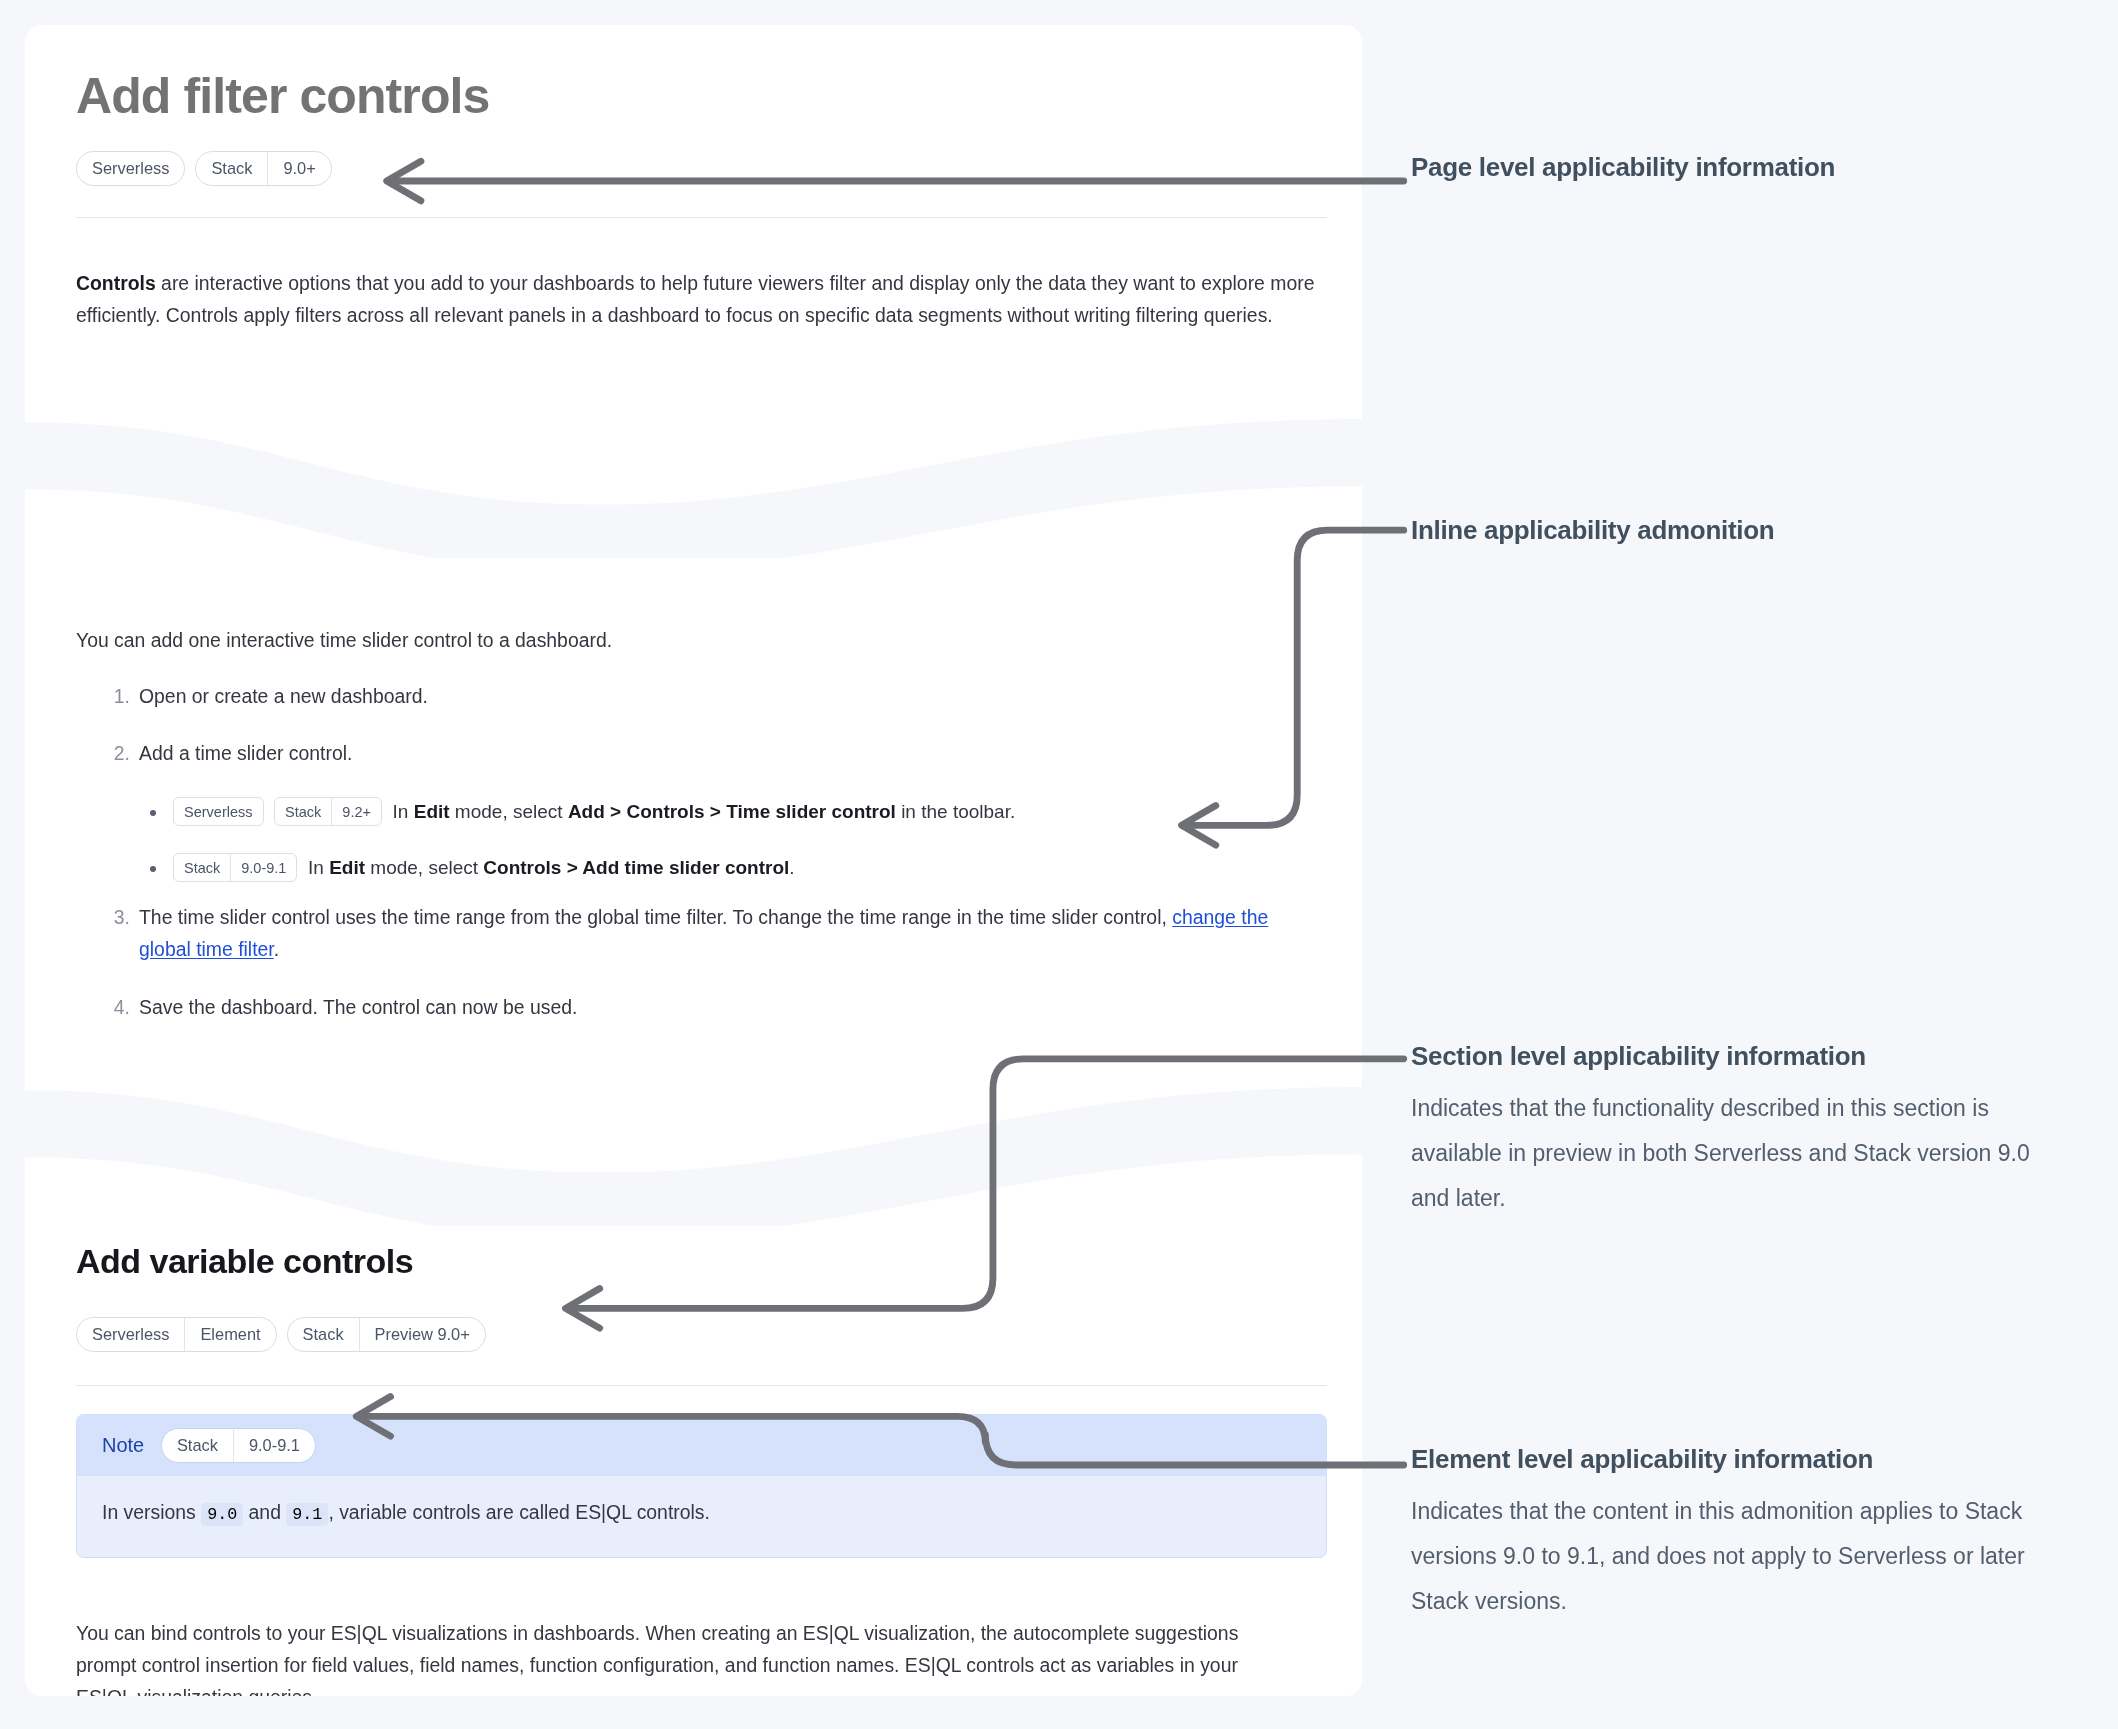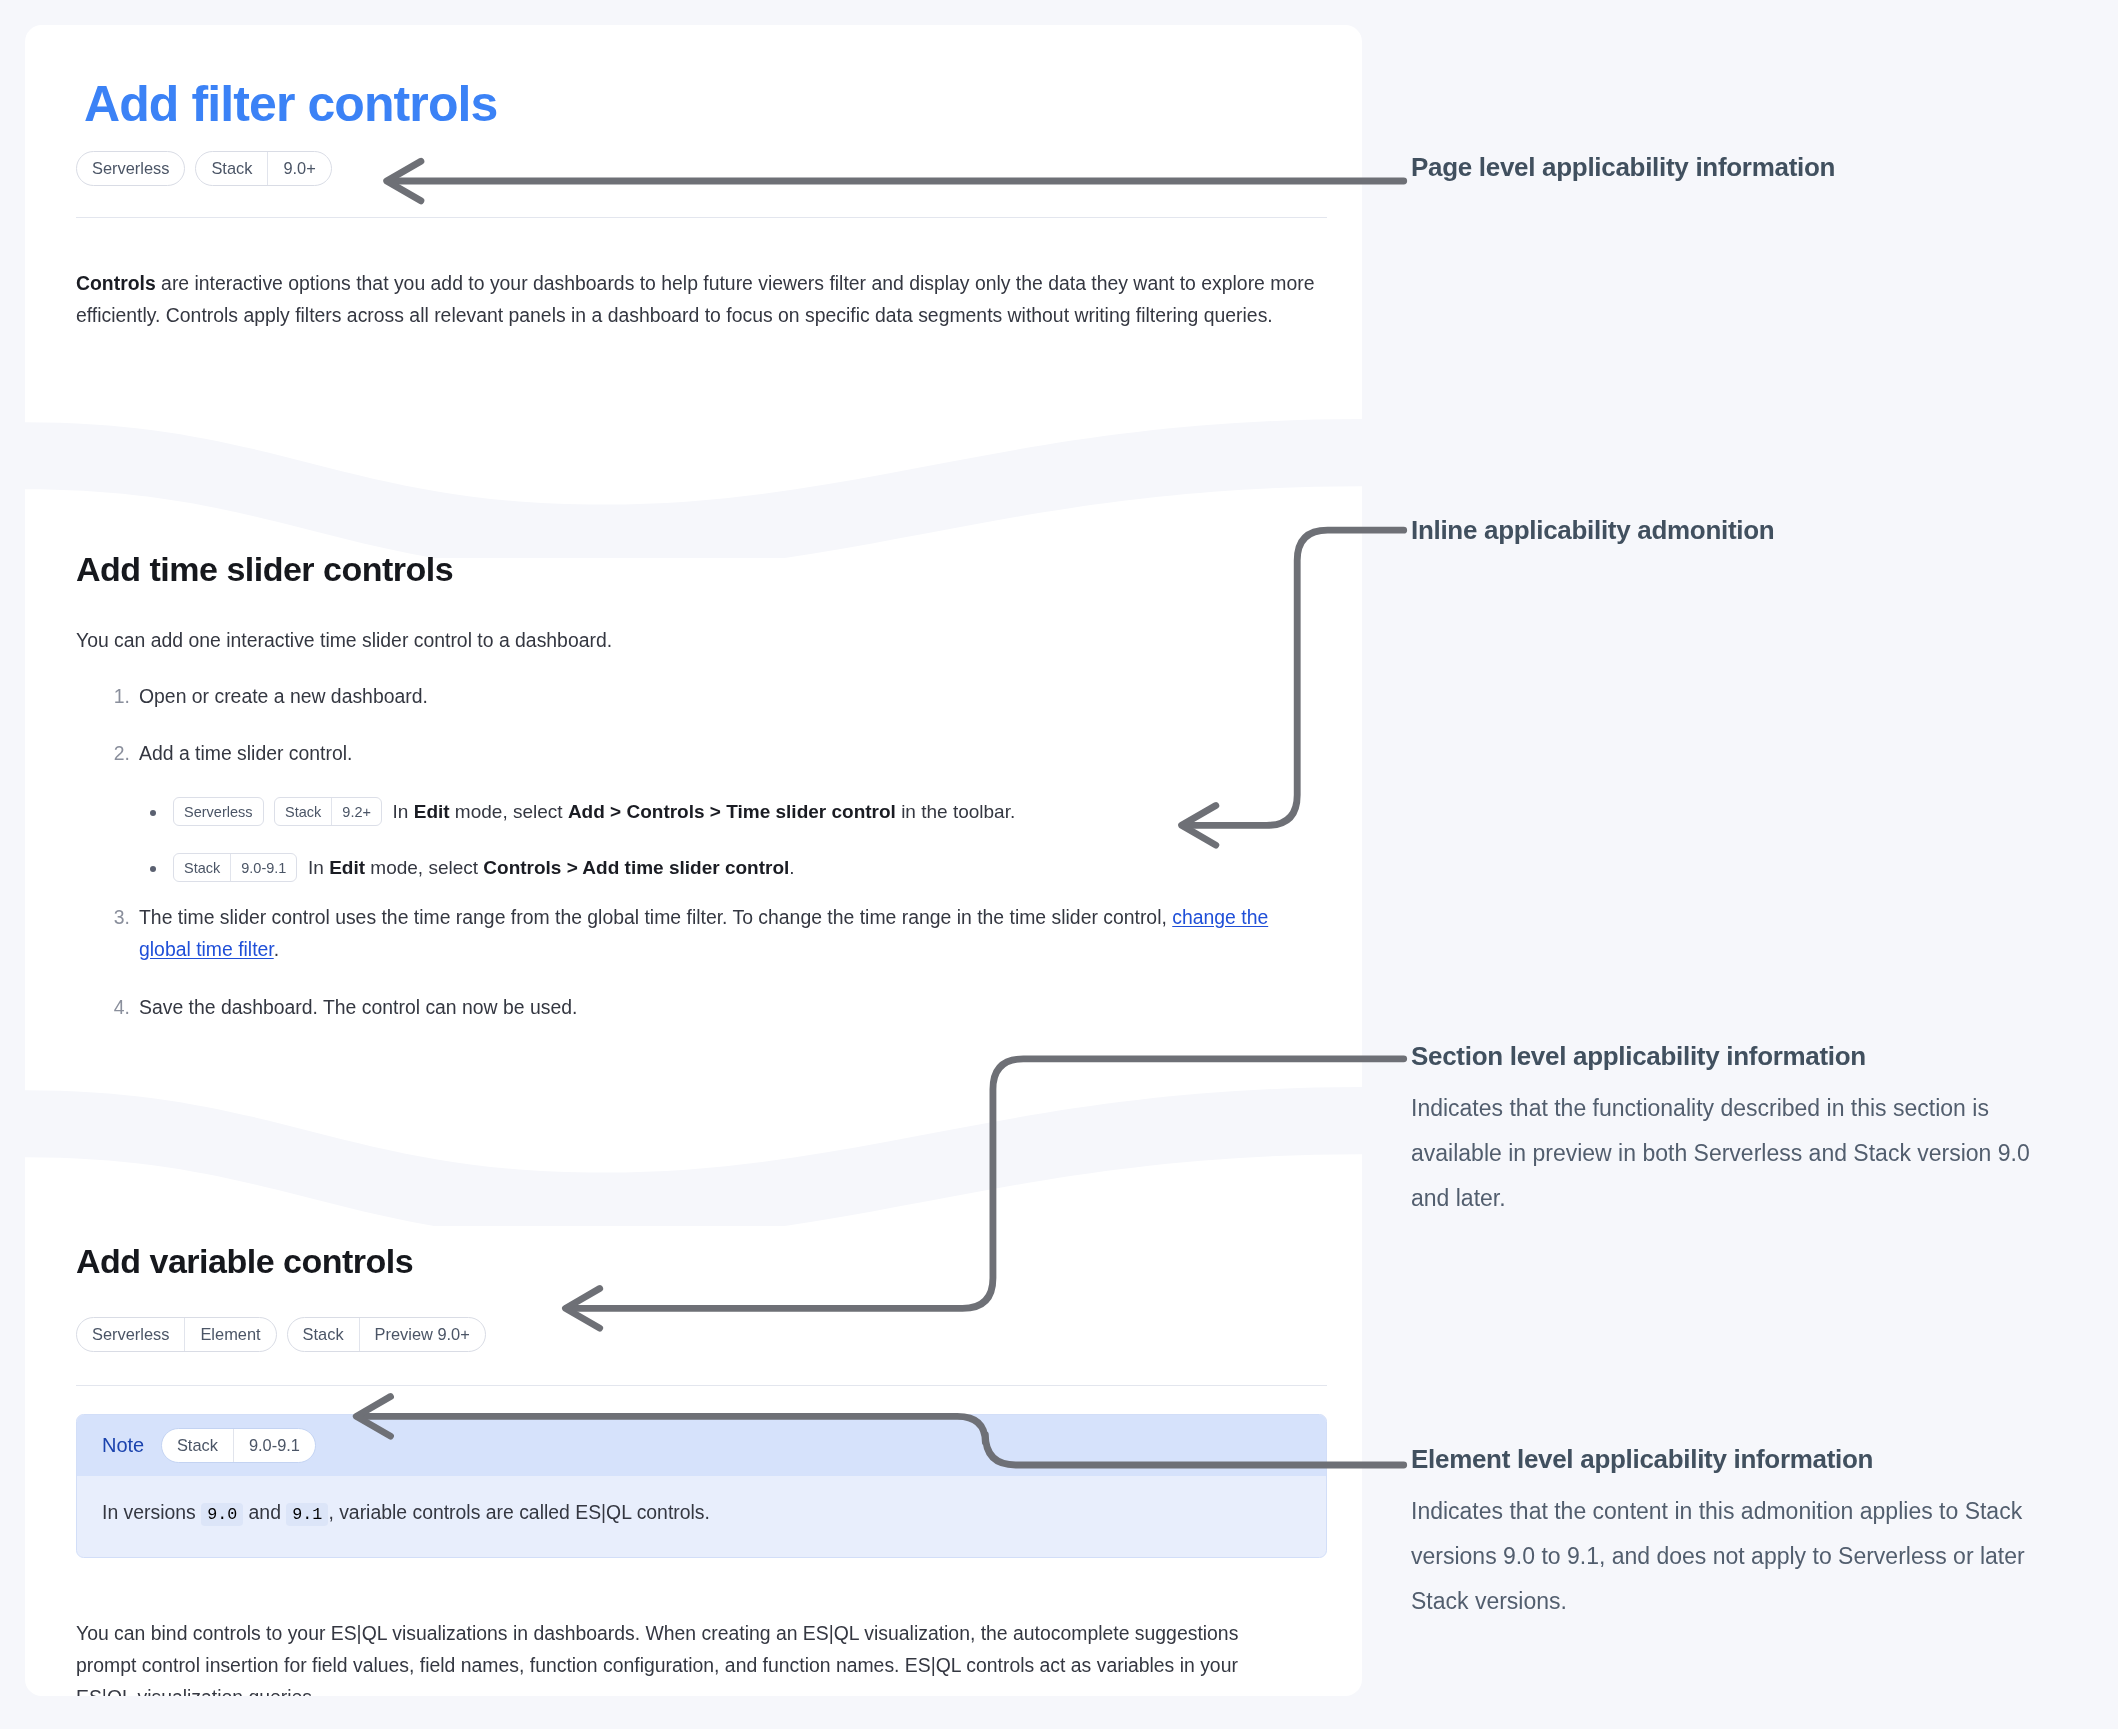--- a/index.html
+++ b/index.html
@@ -24,24 +24,24 @@
   }
 
   
   .wave { position:absolute; left:0; width:1337px; height:145px; pointer-events:none; }
   #wave-1 { top: 388px; }
   #wave-2 { top: 1056px; }
 
   
   h1.doc-title {
     position:absolute; left:51px; top:42px;
-    margin:8px;
+    margin:0;
     font-size: 50px; line-height: 59px;
     font-weight: 700; letter-spacing:-0.9px;
-    color: #3b82f6;
+    color: #737373;
   }
 
   h2.sec-title {
     margin:0;
     font-size: 34px; line-height: 43px;
     font-weight: 700; letter-spacing:-0.5px;
     color: #16181d;
   }
 
   p.body-text {
@@ -176,21 +176,20 @@
       <span class="seg">9.0+</span>
     </div>
   </div>
 
   <div class="rule" style="position:absolute; left:51px; top:192px;"></div>
 
   <p class="body-text" style="position:absolute; left:51px; top:242px; width:1248px;">
     <b>Controls</b><span> are interactive options that you add to your dashboards to help future viewers filter and display only the data they want to explore more efficiently. Controls apply filters across all relevant panels in a dashboard to focus on specific data segments without writing filtering queries.</span>
   </p>
 
-  <h2 class="sec-title" style="position:absolute; left:51px; top:523px;">Add time slider controls</h2>
 
   <p class="body-text" style="position:absolute; left:51px; top:599px; width:1248px;">You can add one interactive time slider control to a dashboard.</p>
 
   <div style="position:absolute; left:76px; top:655px; width:1217px;">
     <ol class="steps">
       <li>
         <span class="num">1.</span>
         <span class="txt">Open or create a new dashboard.</span>
       </li>
     </ol>

